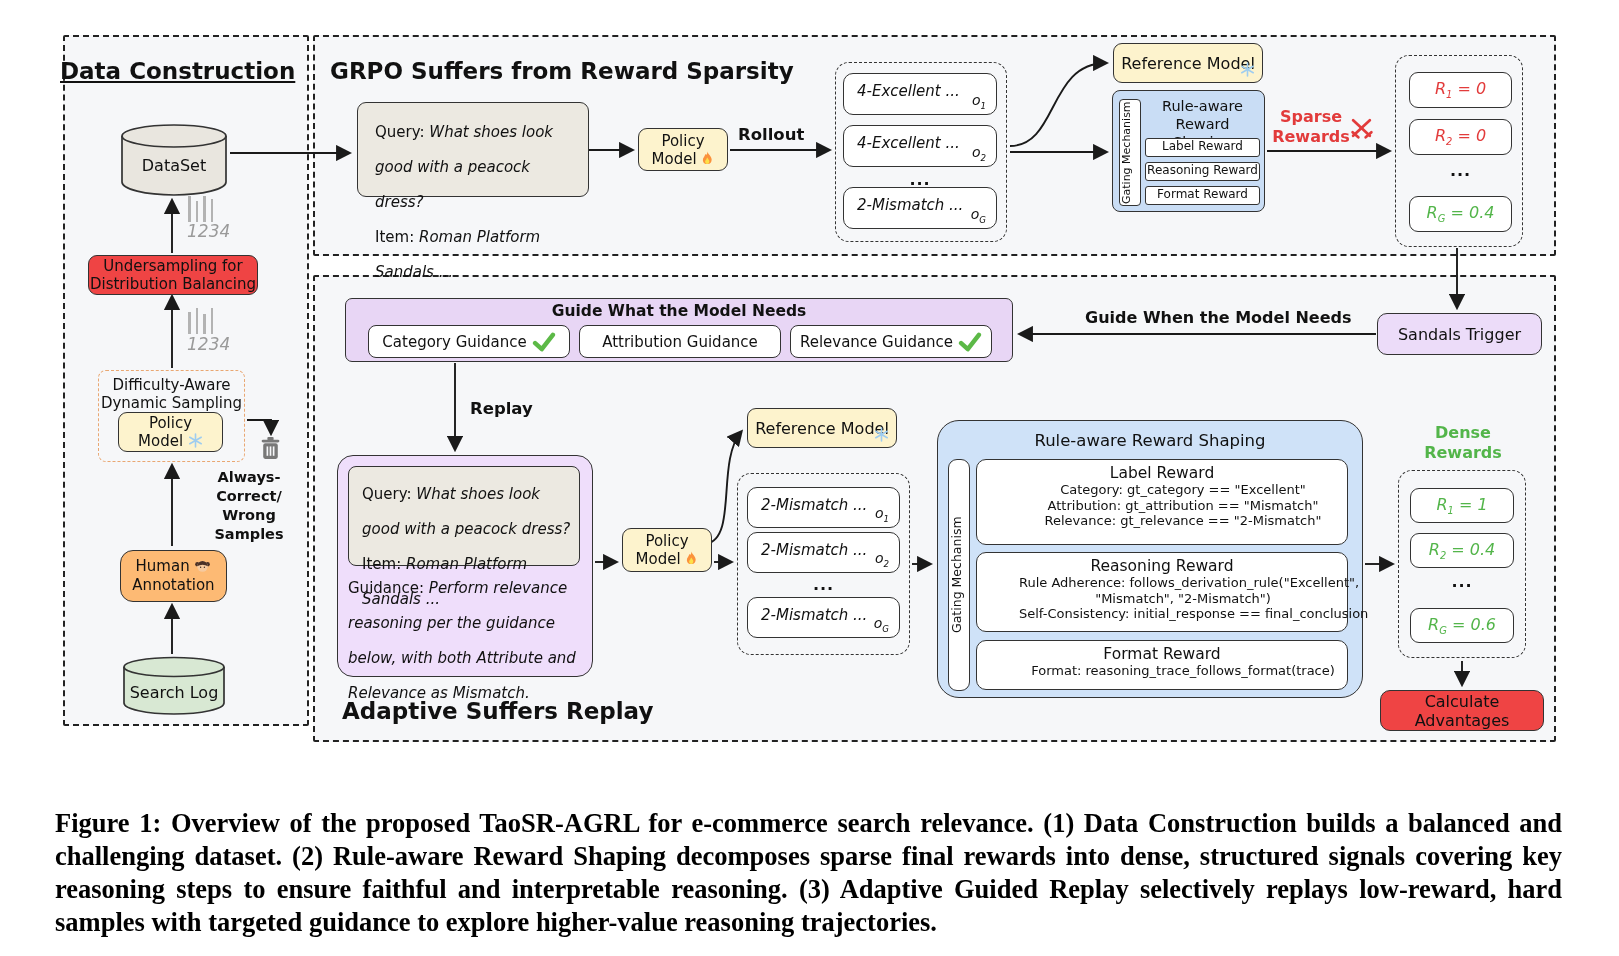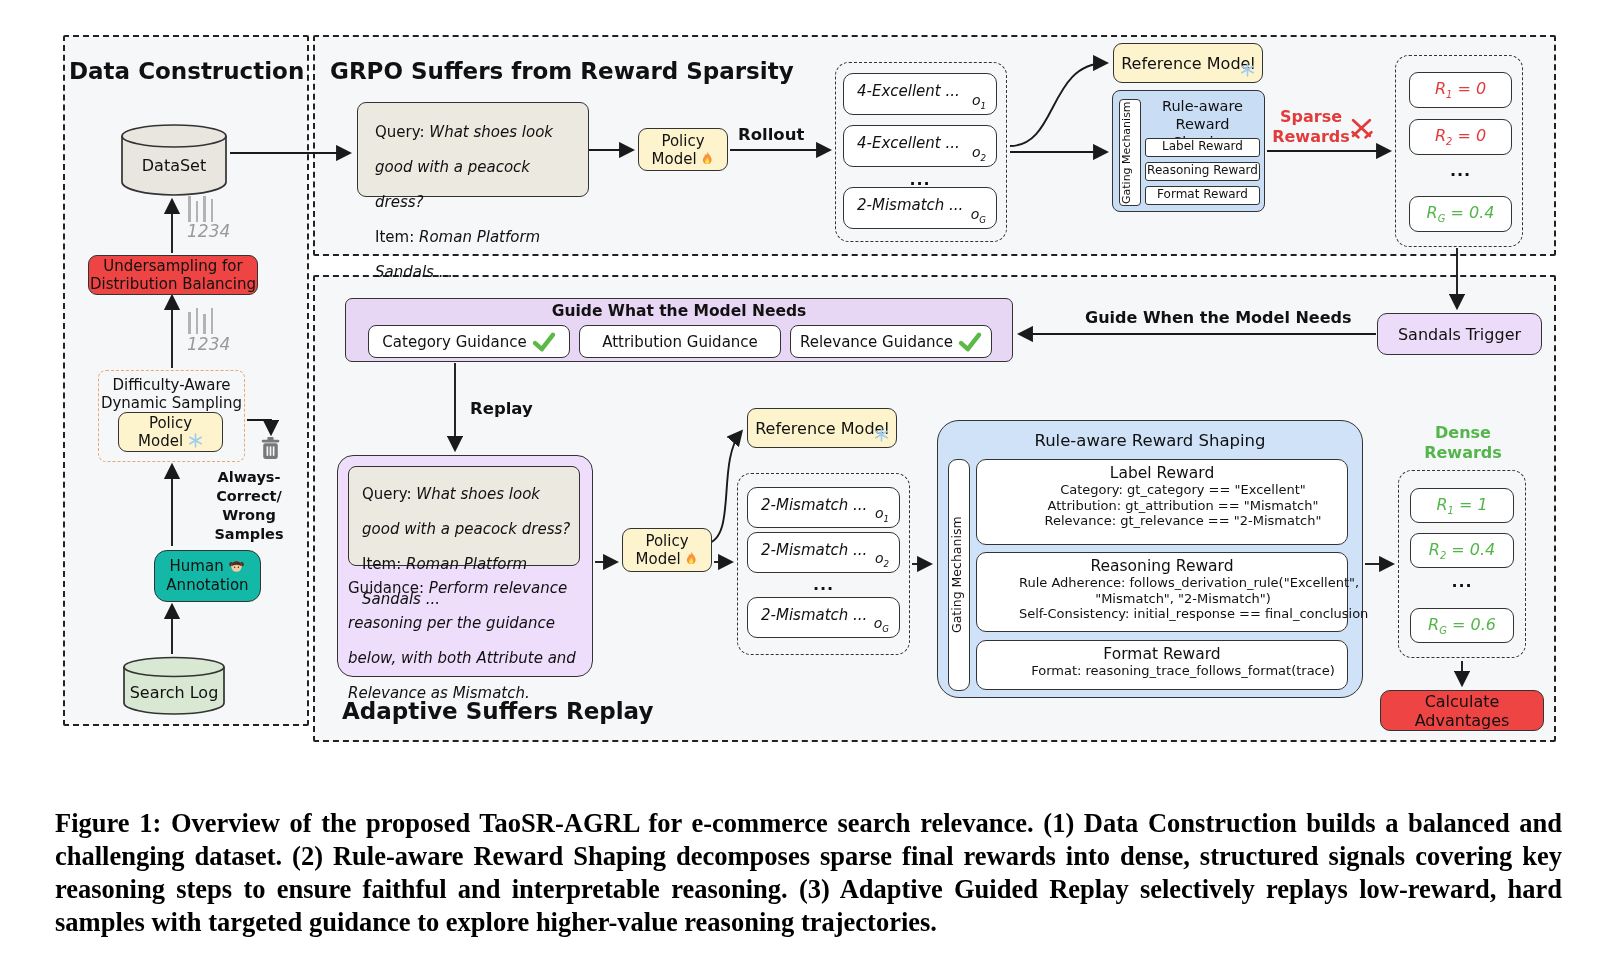--- a/index.html
+++ b/index.html
@@ -7,21 +7,21 @@
   .panel{position:absolute;border:2px dashed #222;background:#f6f7f9;border-radius:2px;}
   .ptitle{position:absolute;font-size:23px;font-weight:bold;color:#111;white-space:nowrap;}
   #arrows{position:absolute;left:0;top:0;z-index:2;pointer-events:none;}
   .abs{position:absolute;z-index:3;}
   .box{position:absolute;z-index:3;border:1.7px solid #333;border-radius:9px;box-sizing:border-box;display:flex;align-items:center;justify-content:center;text-align:center;}
   .beige{background:#ece9e1;}
   .yellow{background:#fdf3cd;}
   .orange{background:#ef4444;}
   .blue{background:#c9ddf5;}
   .bluebig{background:#cfe2f8;}
-  .hublue{background:#14b8a6;margin-left:34px;}
+  .hublue{background:#fdba74;}
   .purple{background:#e8d6f5;}
   .purplelight{background:#efdefb;}
   .white{background:#ffffff;}
   .dashedgroup{position:absolute;z-index:3;border:1.9px dashed #333;border-radius:14px;box-sizing:border-box;}
   .obox{position:absolute;z-index:4;background:#fff;border:1.6px solid #333;border-radius:10px;box-sizing:border-box;}
   .obox .otext{position:absolute;left:13px;top:8px;font-style:italic;font-size:15px;}
   .obox .osub{position:absolute;right:10px;bottom:3px;font-style:italic;font-size:14px;}
   sub{font-size:0.62em;}
   .ell{position:absolute;z-index:4;font-size:16px;font-weight:bold;letter-spacing:1px;text-align:center;}
   .rbox{position:absolute;z-index:4;background:#fff;border:1.6px solid #333;border-radius:9px;box-sizing:border-box;display:flex;align-items:center;justify-content:center;font-style:italic;font-size:16px;}
@@ -42,21 +42,21 @@
 </style>
 </head>
 <body>
 
 <div id="page">
 
   <div class="panel" style="left:63px;top:35px;width:242px;height:687px;"></div>
   <div class="panel" style="left:313px;top:35px;width:1239px;height:217px;"></div>
   <div class="panel" style="left:313px;top:275px;width:1239px;height:463px;"></div>
 
-  <div class="ptitle" style="left:69px;top:58px;">Data Construction</div>
+  <div class="ptitle" style="left:60px;top:58px;text-decoration:underline;">Data Construction</div>
   <div class="ptitle" style="left:330px;top:58px;">GRPO Suffers from Reward Sparsity</div>
   <div class="ptitle" style="left:342px;top:698px;">Adaptive Suffers Replay</div>
 
   <svg id="arrows" width="1619" height="760">
     <defs>
       <marker id="ah" viewBox="0 0 10 10" refX="8" refY="5" markerWidth="8.5" markerHeight="8.5" orient="auto">
         <path d="M0,0 L10,5 L0,10 z" fill="#1a1a1a"></path>
       </marker>
     </defs>
     <g stroke="#1a1a1a" stroke-width="1.9" fill="none">

